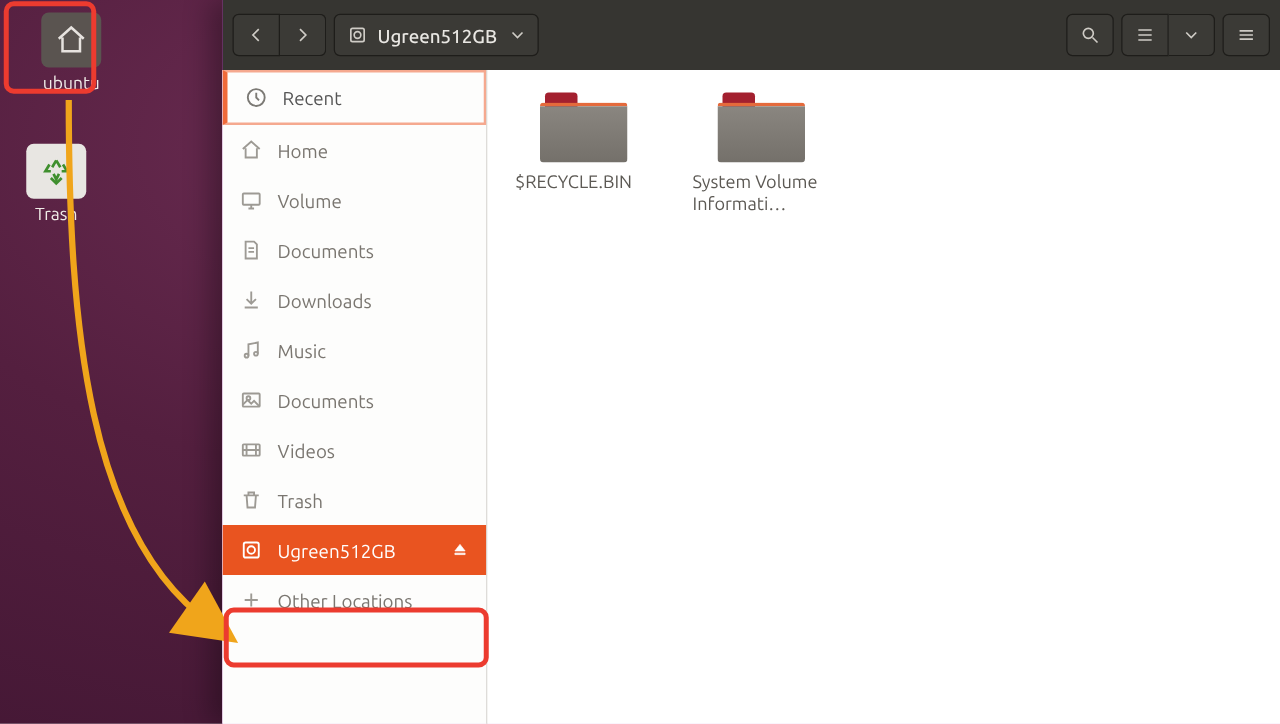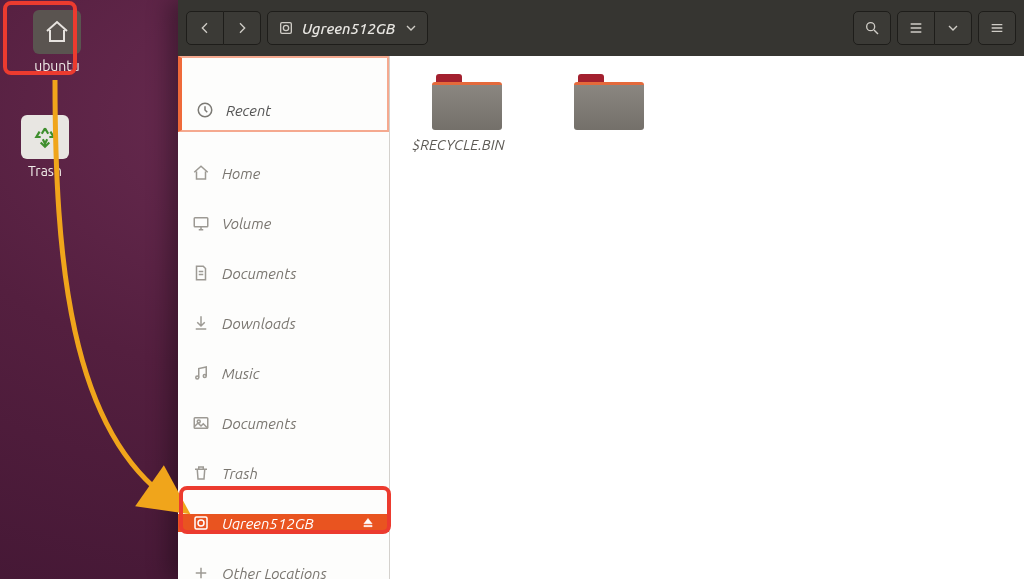--- a/index.html
+++ b/index.html
@@ -61,21 +61,20 @@
   .window {
     position: absolute;
     top: 0;
     left: 178px;
     width: 846px;
     height: 579px;
     background: #d946ef;
     display: flex;
     flex-direction: column;
     box-shadow: -10px 0 20px rgba(0,0,0,0.3);
-    font-style: italic;
   }
   .titlebar {
     height: 56px;
     background: #363531;
     display: flex;
     align-items: center;
     padding: 0 8px;
     gap: 6px;
     color: #d6d3cf;
   }
@@ -130,21 +129,20 @@
   .sidebar-item {
     display: flex;
     align-items: center;
     gap: 12px;
     height: 40px;
     padding: 0 14px;
     color: #7a7670;
     font-size: 15px;
     cursor: default;
     position: relative;
-    margin-top: 32px;
   }
   .sidebar-item svg.side-icon { width:18px; height:18px; stroke:#9d9a94; fill:none; stroke-width:2; flex:0 0 18px;}
   .sidebar-item.recent { color:#555; }
   .sidebar-item.recent svg.side-icon { stroke:#7c7a75;}
   .sidebar-item.recent::after {
     content:"";
     position:absolute; left:0; right:0; bottom:-1px; height:2px;
   }
   .recent-wrap {
     border: 2px solid #f5a98f;
@@ -321,20 +319,27 @@
       <div class="sidebar-item">
         <svg class="side-icon" viewBox="0 0 24 24">
             <rect x="3" y="5" width="18" height="14" rx="1"></rect>
             <circle cx="9" cy="10" r="2"></circle>
             <path d="M3 17l5-5 4 4 3-3 6 6"></path>
           </svg>
         <span>Documents</span>
       </div>
       <div class="sidebar-item">
         <svg class="side-icon" viewBox="0 0 24 24">
+            <rect x="3" y="6" width="18" height="12" rx="1"></rect>
+            <path d="M7 6v12M17 6v12M3 12h18"></path>
+          </svg>
+        <span>Videos</span>
+      </div>
+      <div class="sidebar-item">
+        <svg class="side-icon" viewBox="0 0 24 24">
             <path d="M4 7h16M9 7V4h6v3M7 7l1 13h8l1-13"></path>
           </svg>
         <span>Trash</span>
       </div>
       <div class="sidebar-item selected">
         <svg class="side-icon" viewBox="0 0 24 24">
             <rect x="4" y="4" width="16" height="16" rx="2"></rect>
             <circle cx="12" cy="12" r="4"></circle>
           </svg>
         <span>Ugreen512GB</span>
@@ -358,20 +363,21 @@
           <div class="tab"></div>
             <div class="body"></div>
         </div>
         <div>$RECYCLE.BIN</div>
       </div>
       <div class="file-item">
         <div class="folder-glyph">
           <div class="tab"></div>
             <div class="body"></div>
         </div>
+        <div>System Volume Informati…</div>
       </div>
     </div>
   </div>
 </div>
 
 <div id="red-box-1" class="red-box"></div>
 <div id="red-box-2" class="red-box"></div>
 <svg class="annotation" viewBox="0 0 1024 579">
   <defs>
     <marker id="arrowhead" markerWidth="12" markerHeight="12" refX="6" refY="6" orient="auto">

